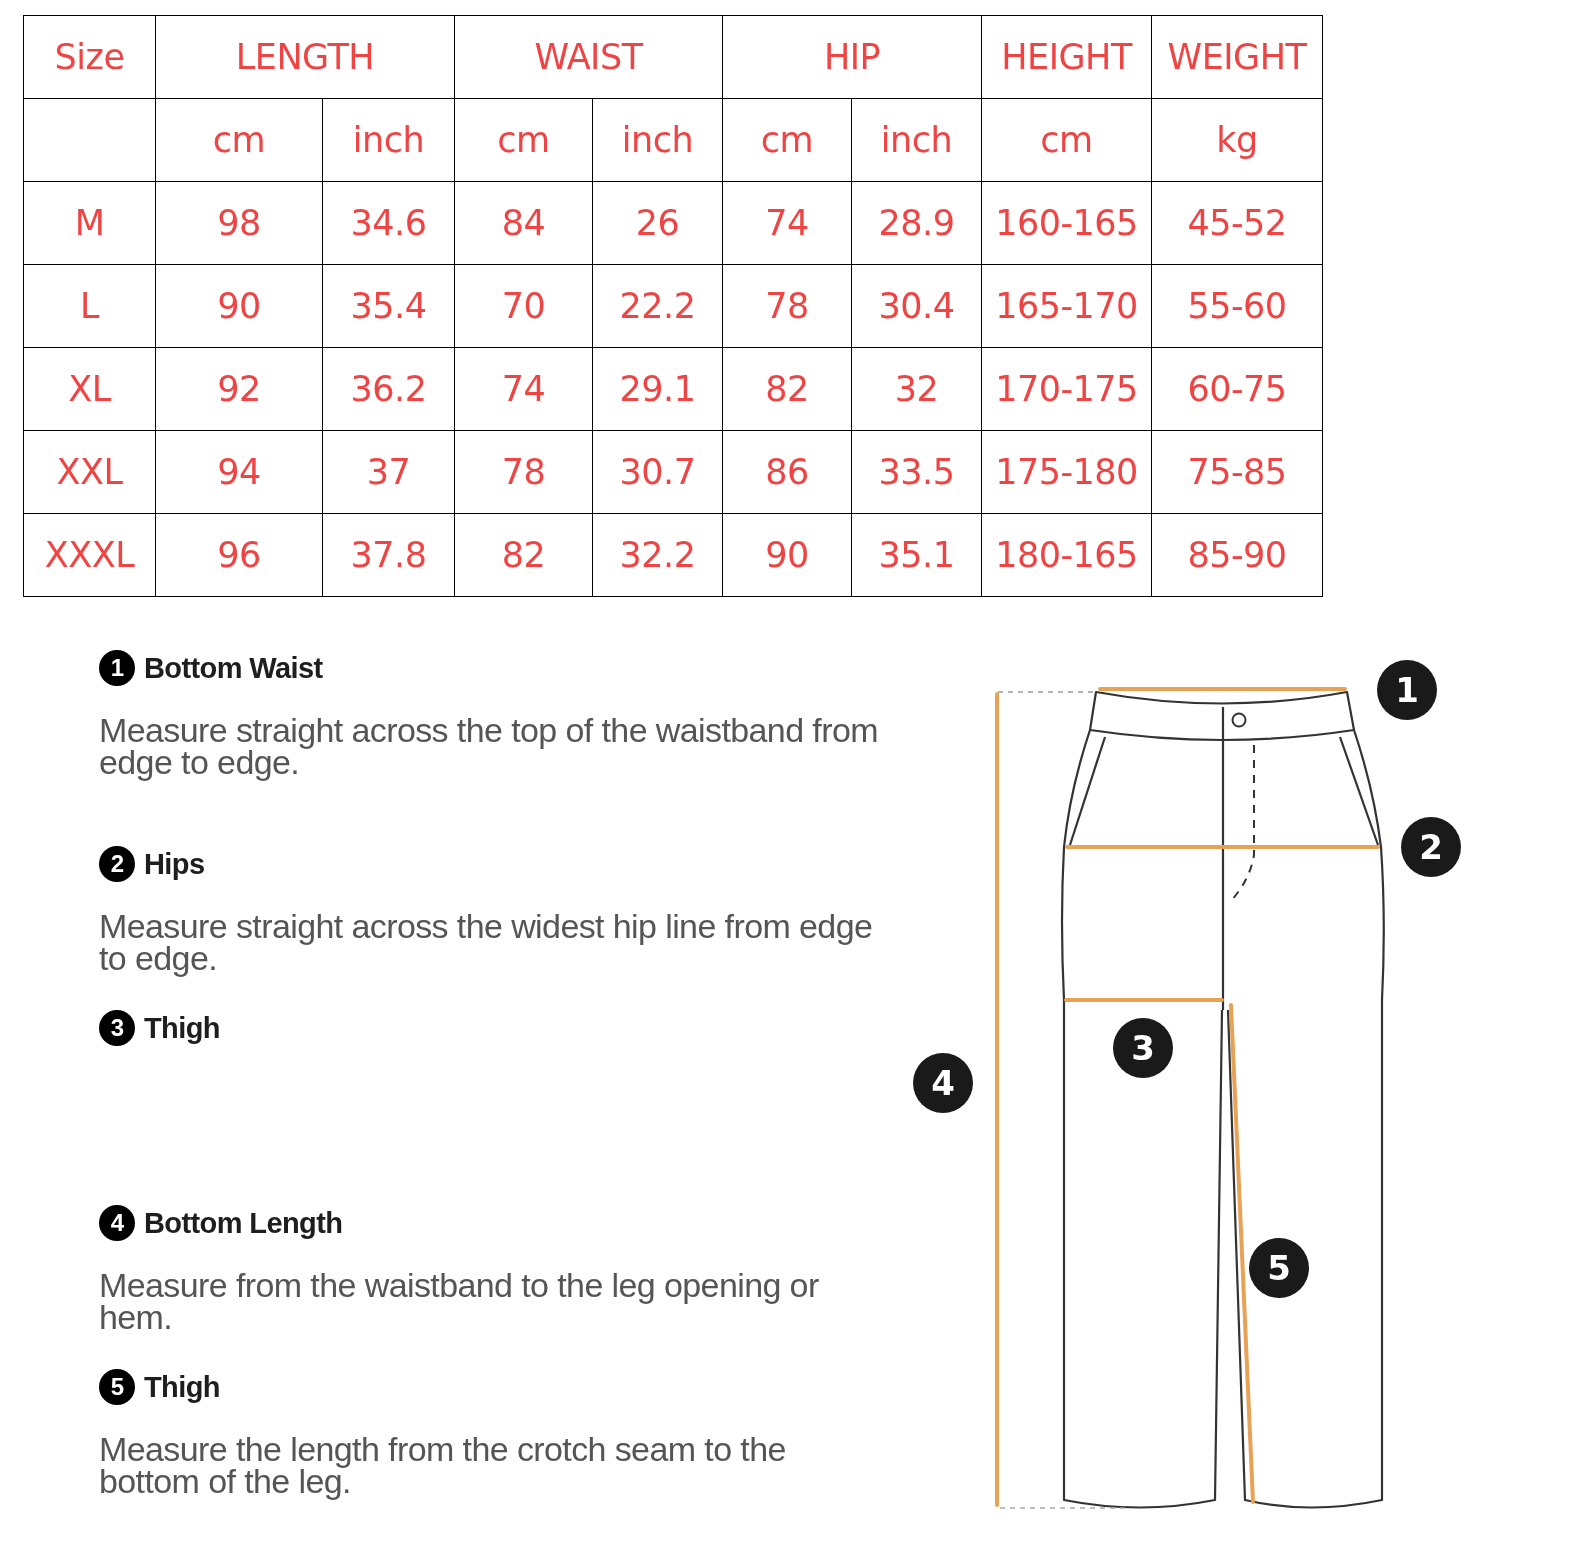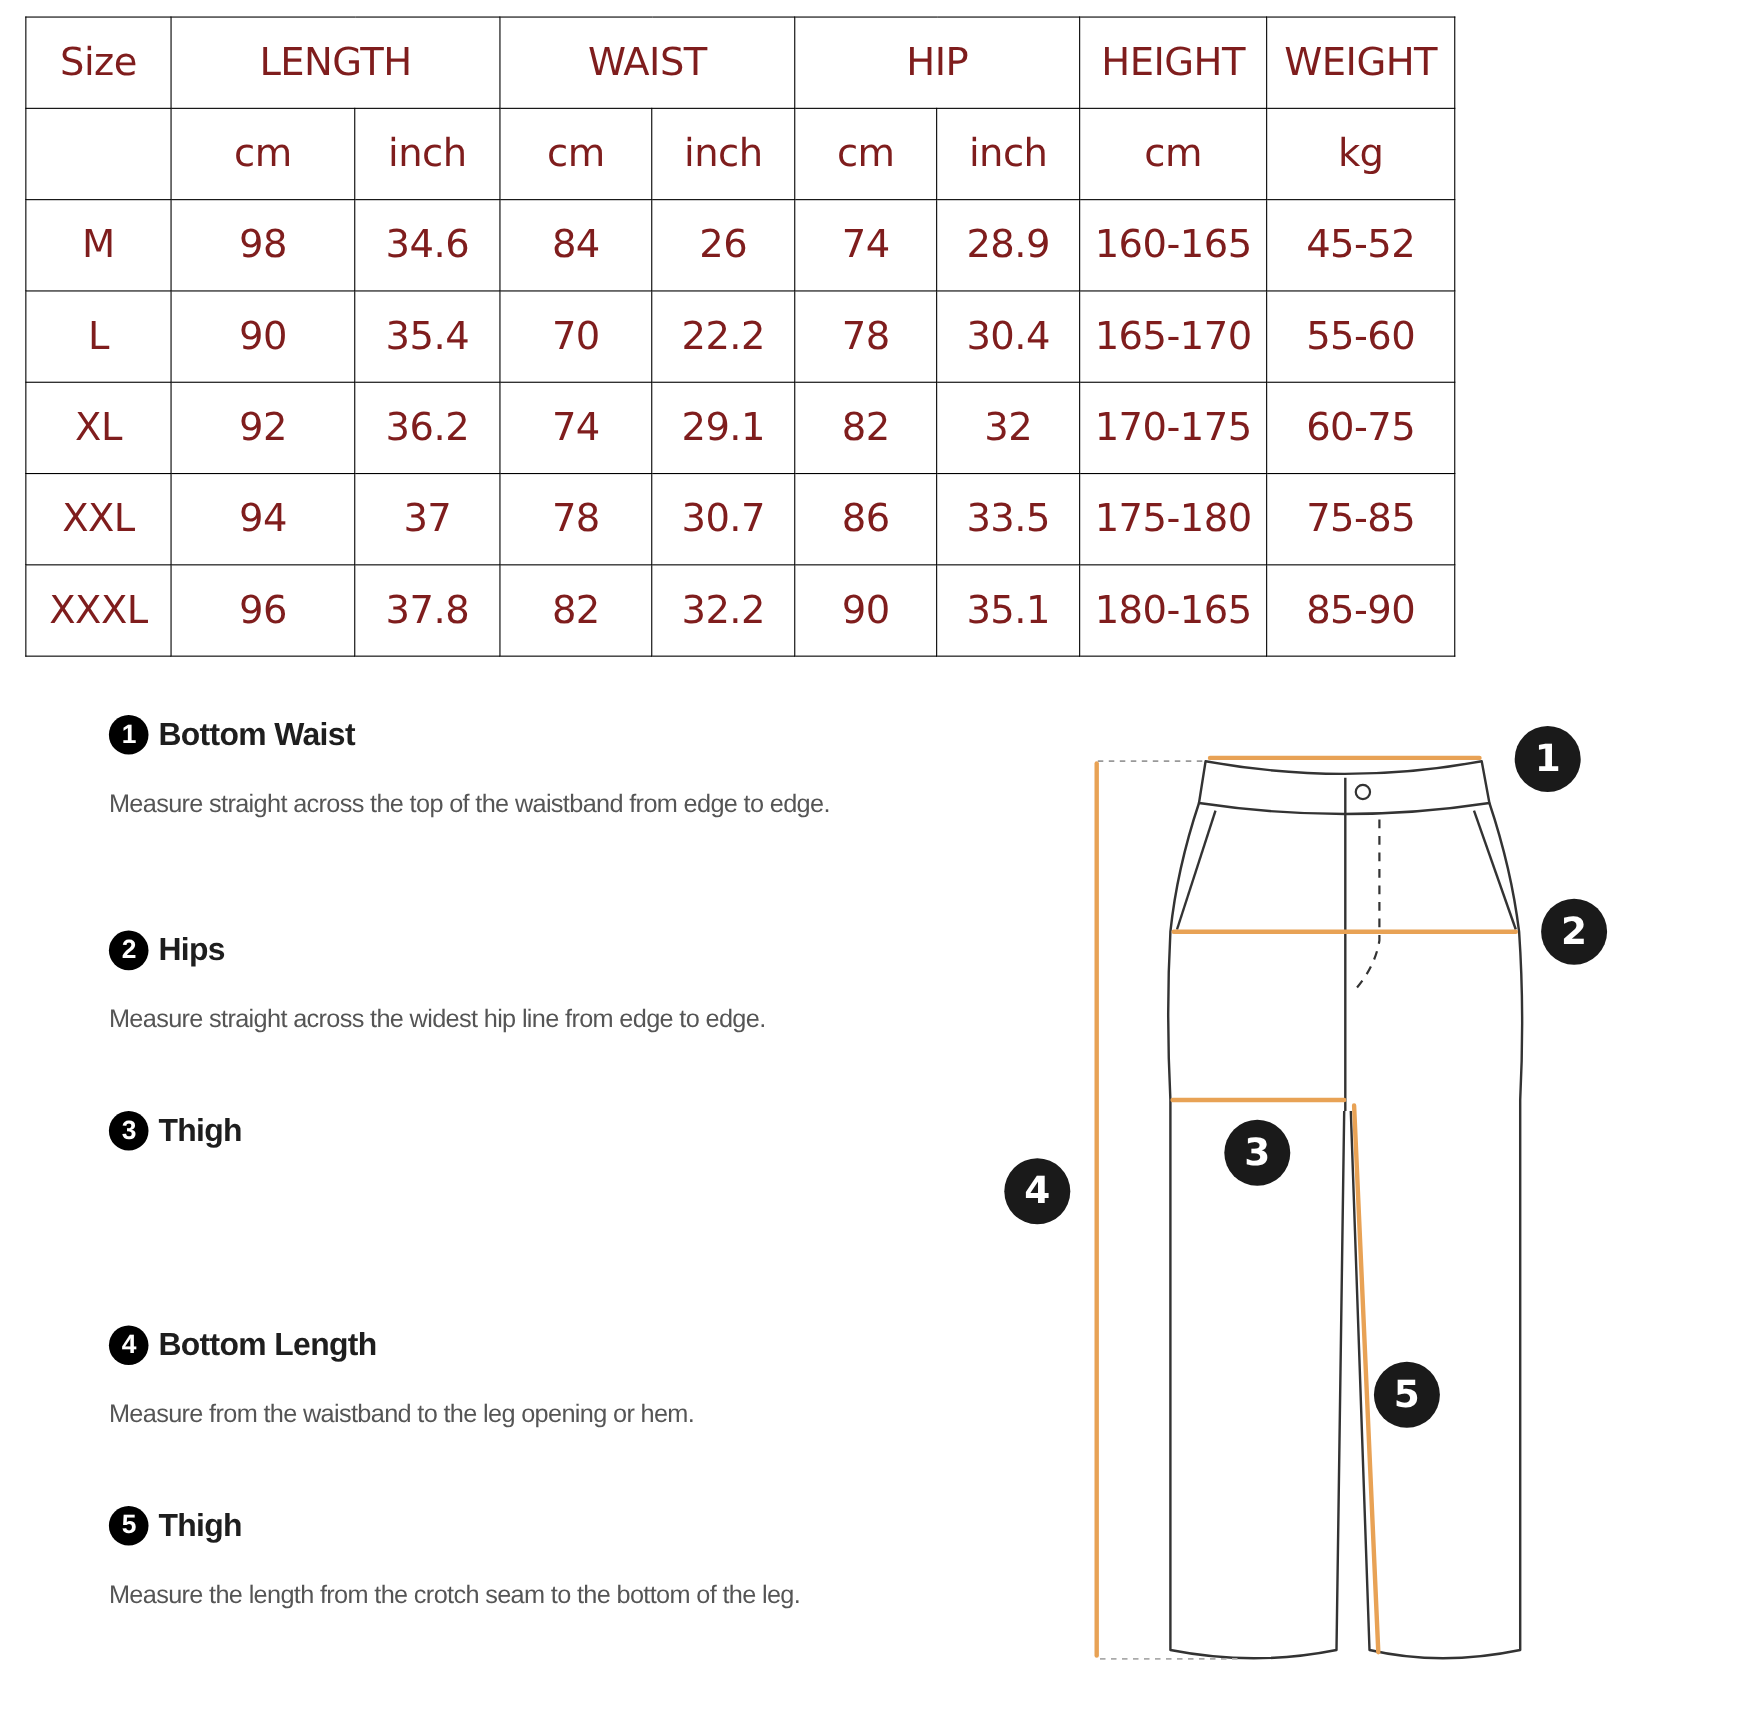--- a/index.html
+++ b/index.html
@@ -3,21 +3,21 @@
 <meta charset="utf-8">
 <style>
   html, body { margin: 0; padding: 0; background: #ffffff; }
   body { width: 1587px; height: 1564px; position: relative; overflow: hidden; font-family: "Liberation Sans", sans-serif; }
 
   
   .size-table {
     position: absolute; left: 23px; top: 15px;
     border-collapse: collapse;
     font-family: "DejaVu Sans", sans-serif;
-    color: #7f1d1d;
+    color: #ef4444;
   }
   .size-table td {
     border: 1.5px solid #000;
     text-align: center;
     vertical-align: middle;
     height: 82px;
     padding: 0;
     font-size: 35px;
     letter-spacing: -0.5px;
   }
@@ -39,21 +39,21 @@
   .num-badge {
     display: inline-flex; align-items: center; justify-content: center;
     width: 36px; height: 36px; border-radius: 50%;
     background: #000; color: #fff;
     font-family: "Liberation Sans", sans-serif;
     font-weight: bold; font-size: 24px; flex: 0 0 auto;
   }
   .guide-desc {
     margin-top: 28px;
     font-family: "Liberation Sans", sans-serif;
-    font-size: 23px; line-height: 32px; color: #555;
+    font-size: 34px; line-height: 32px; color: #555;
     letter-spacing: -0.6px;
   }
 
   
   .diagram { position: absolute; left: 900px; top: 640px; width: 600px; height: 920px; }
   .diagram svg { position: absolute; left: 0; top: 0; }
   .callout {
     position: absolute; width: 60px; height: 60px; border-radius: 50%;
     background: #1a1a1a; color: #fff;
     display: flex; align-items: center; justify-content: center;

